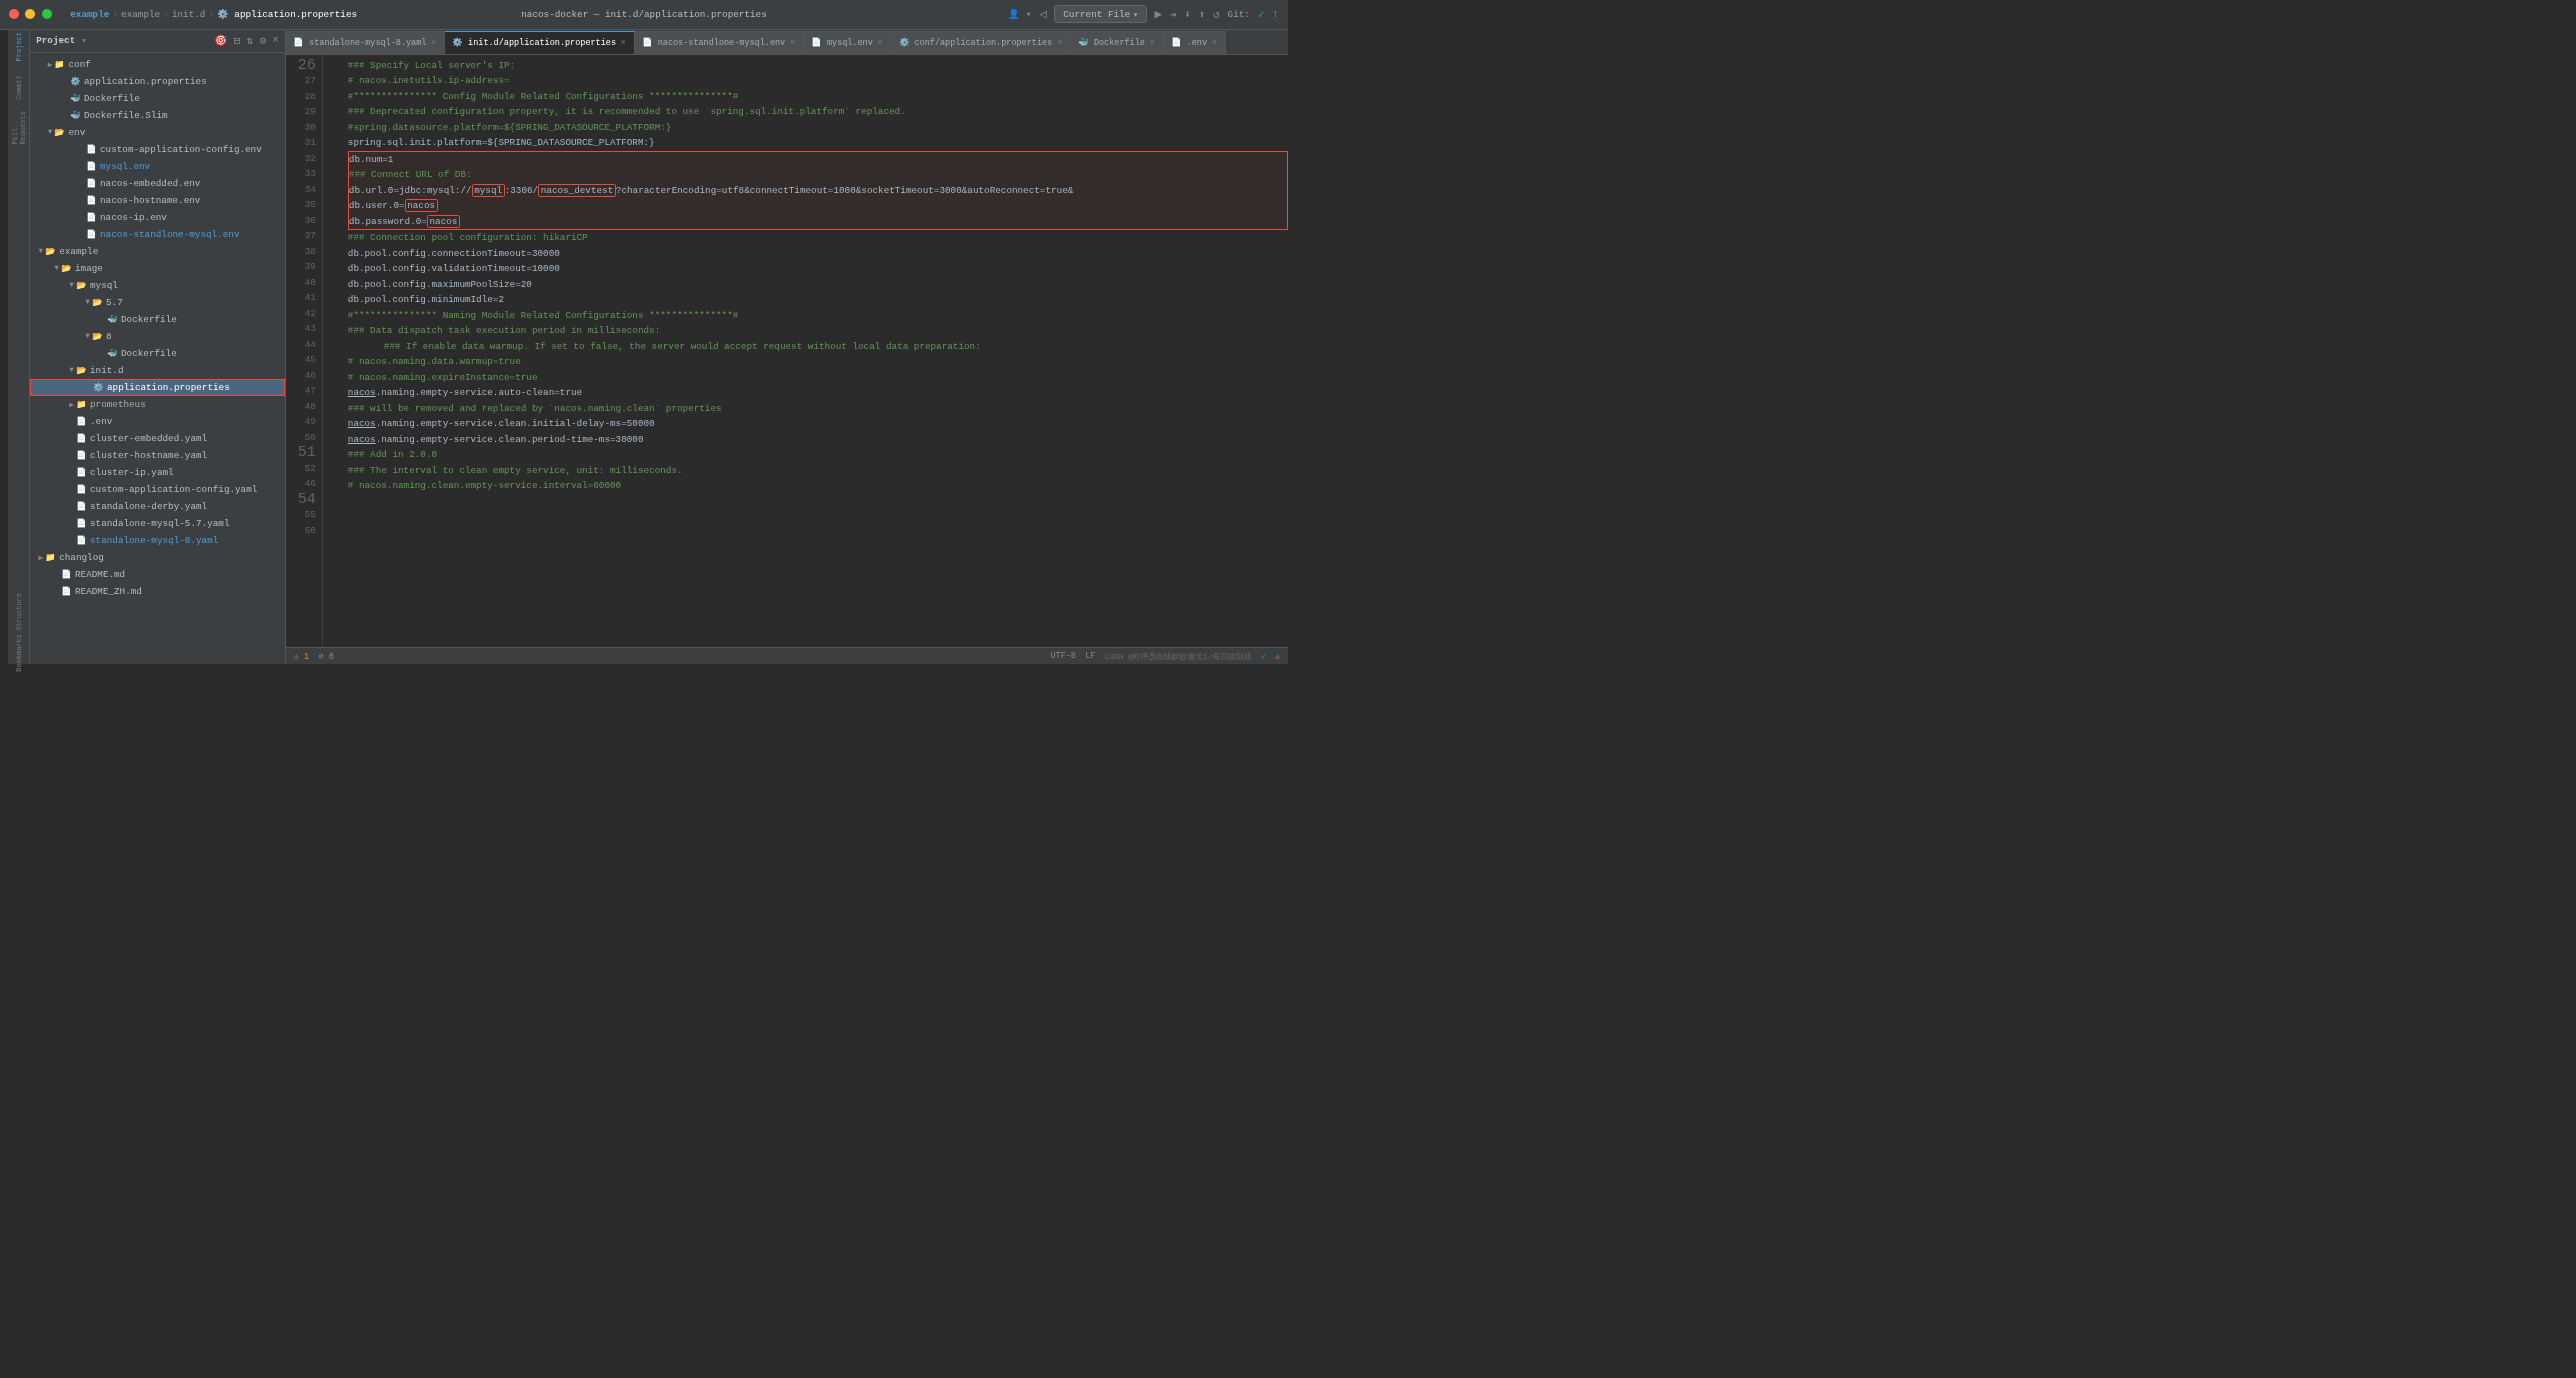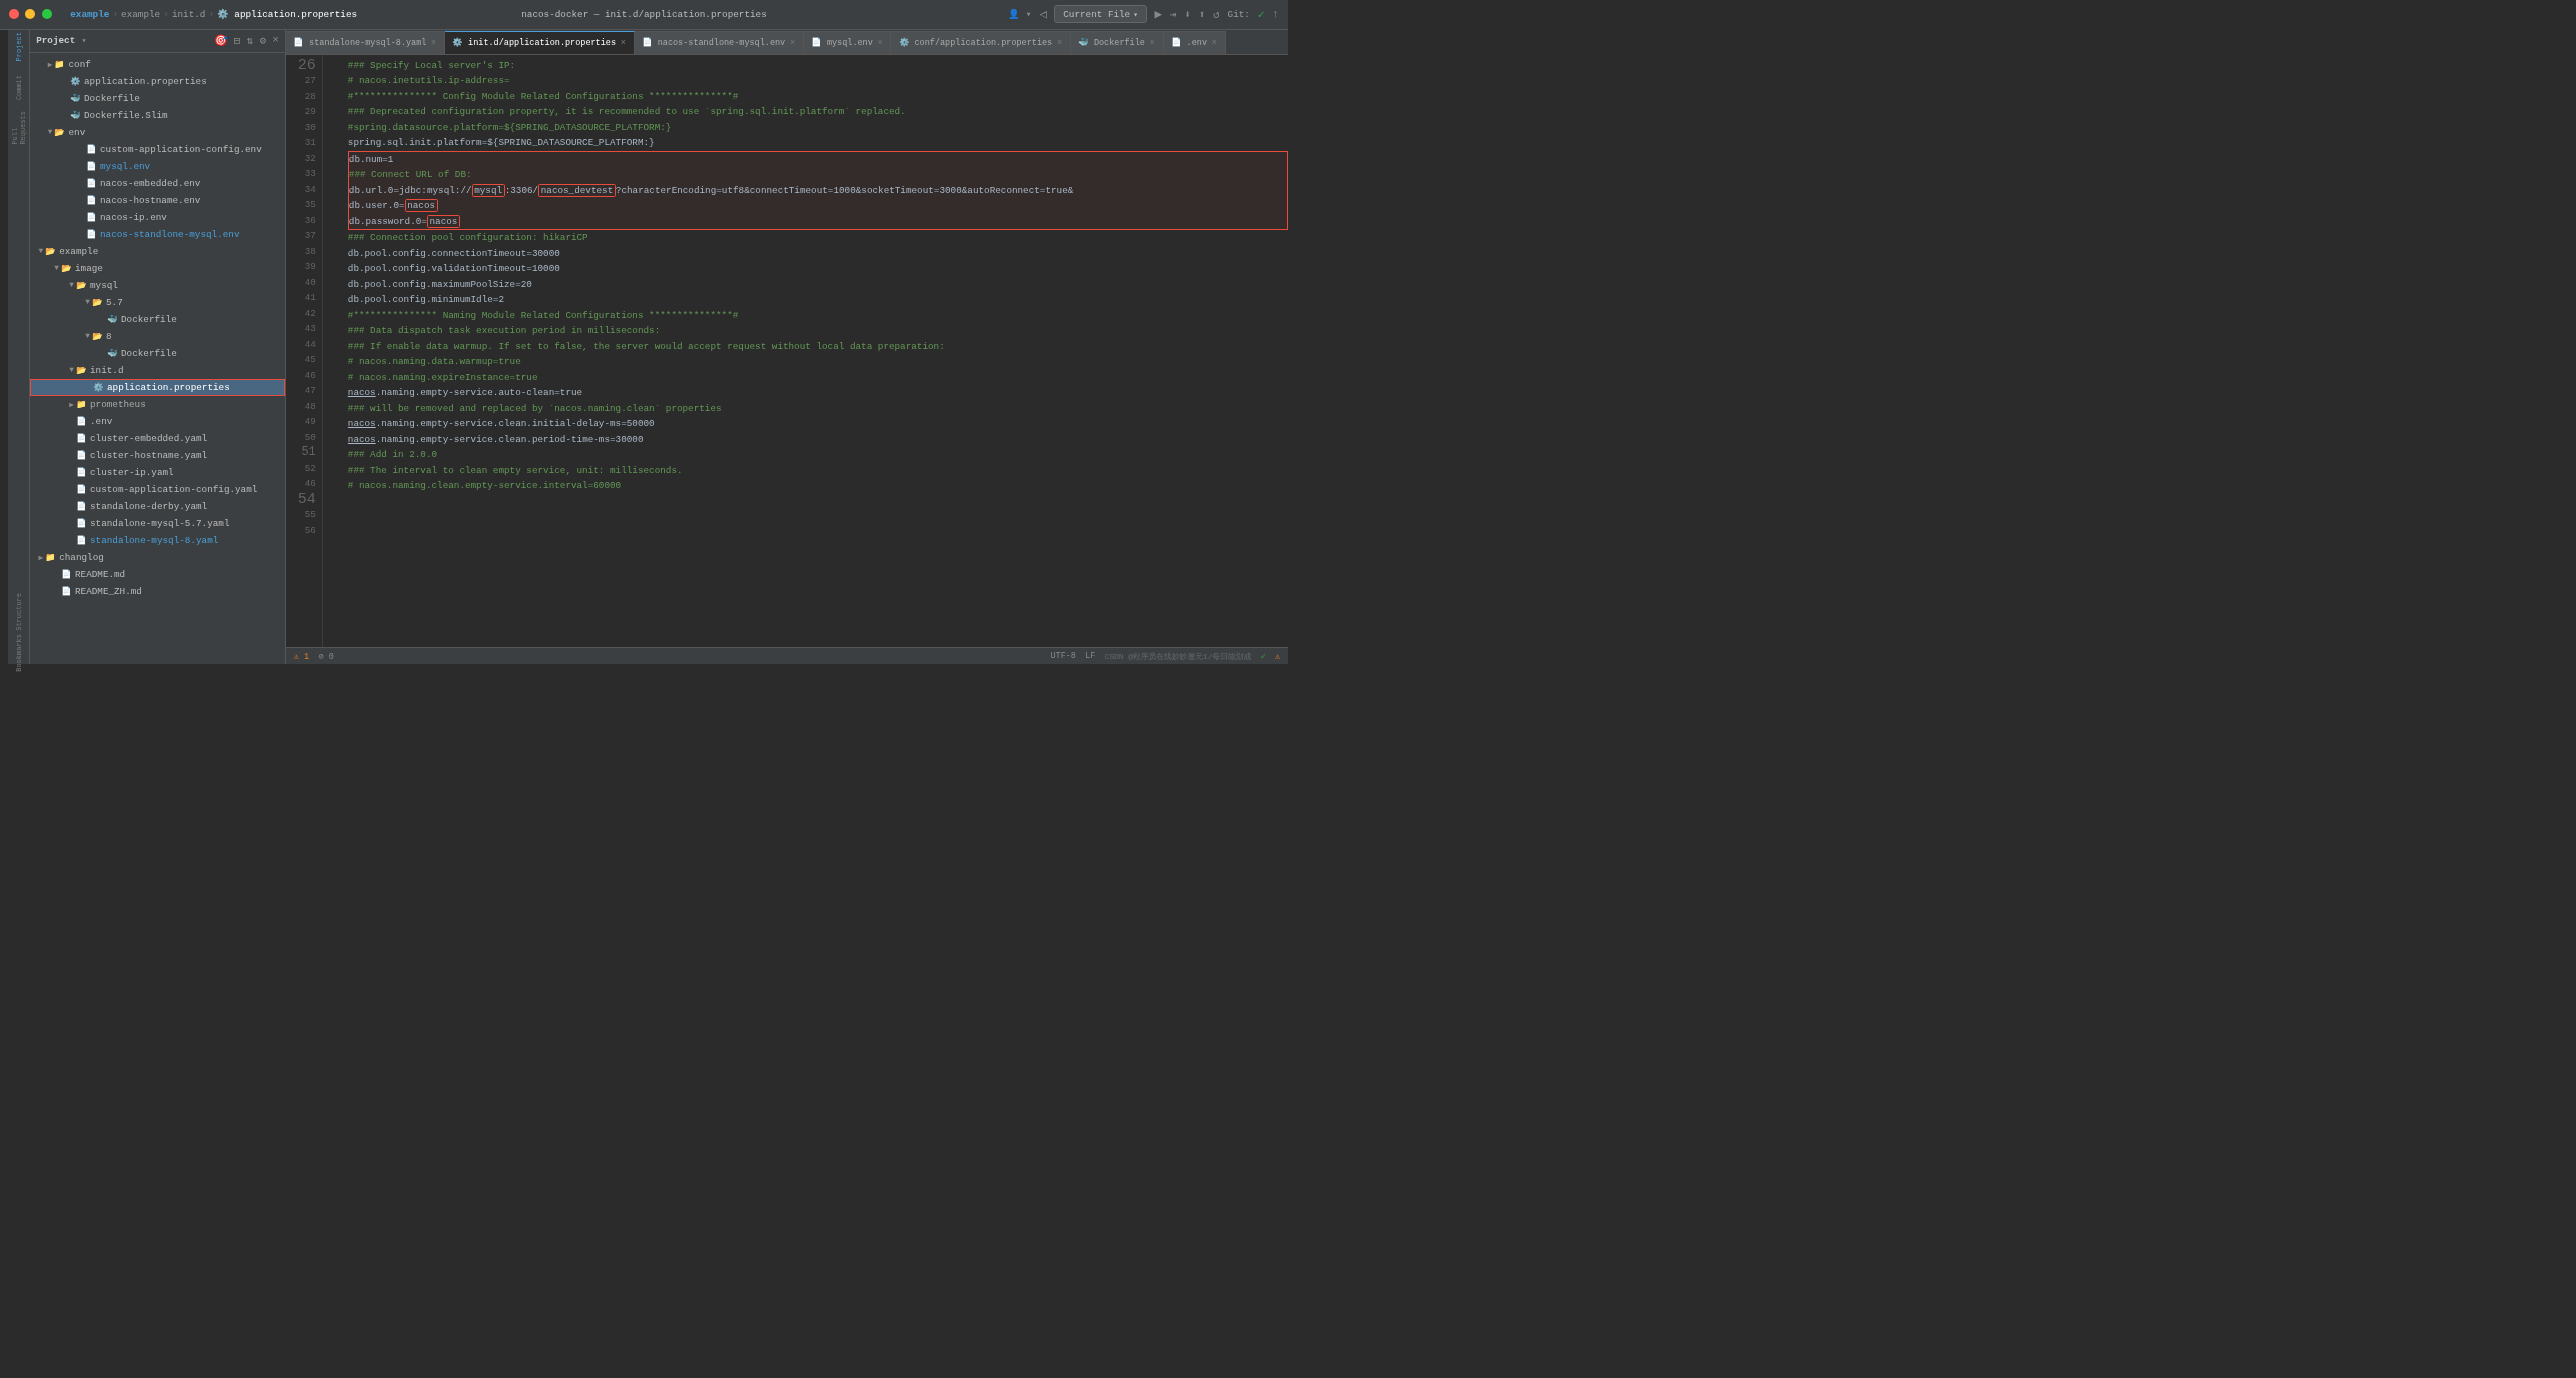--- a/index.html
+++ b/index.html
@@ -583,21 +583,21 @@
           <div style="line-height: 15.5px; font-size: 9.3px;">41</div>
           <div style="line-height: 15.5px; font-size: 9.3px;">42</div>
           <div style="line-height: 15.5px; font-size: 9.3px;">43</div>
           <div style="line-height: 15.5px; font-size: 9.3px;">44</div>
           <div style="line-height: 15.5px; font-size: 9.3px;">45</div>
           <div style="line-height: 15.5px; font-size: 9.3px;">46</div>
           <div style="line-height: 15.5px; font-size: 9.3px;">47</div>
           <div style="line-height: 15.5px; font-size: 9.3px;">48</div>
           <div style="line-height: 15.5px; font-size: 9.3px;">49</div>
           <div style="line-height: 15.5px; font-size: 9.3px;">50</div>
-          <div style="line-height: 15.5px; font-size: 12px;">51</div>
+          <div style="line-height: 15.5px; font-size: 15px;">51</div>
           <div style="line-height: 15.5px; font-size: 9.3px;">52</div>
           <div style="line-height: 15.5px; font-size: 9.3px;">46</div>
           <div style="line-height: 15.5px; font-size: 15px;">54</div>
           <div style="line-height: 15.5px; font-size: 9.3px;">55</div>
           <div style="line-height: 15.5px; font-size: 9.3px;">56</div>
         </div>
       <div class="gutter-area" id="gutter">
           <div class="gutter-line"></div>
           <div class="gutter-line"></div>
           <div class="gutter-line"></div>
@@ -642,21 +642,21 @@
           <div class="code-line" style="background: rgba(231, 76, 60, 0.05); border-left: 1.6px solid rgb(231, 76, 60); border-right: 1.6px solid rgb(231, 76, 60);"><span style="color:#a9b7c6">db.url.0=jdbc:mysql://</span><span style="color:#a9b7c6;border:0.8px solid #e74c3c;padding:0 1.6px;border-radius:1.6px">mysql</span><span style="color:#a9b7c6">:3306/</span><span style="color:#a9b7c6;border:0.8px solid #e74c3c;padding:0 1.6px;border-radius:1.6px">nacos_devtest</span><span style="color:#a9b7c6">?characterEncoding=utf8&amp;connectTimeout=1000&amp;socketTimeout=3000&amp;autoReconnect=true&amp;</span></div>
           <div class="code-line" style="background: rgba(231, 76, 60, 0.05); border-left: 1.6px solid rgb(231, 76, 60); border-right: 1.6px solid rgb(231, 76, 60);"><span style="color:#a9b7c6">db.user.0=</span><span style="color:#a9b7c6;border:0.8px solid #e74c3c;padding:0 1.6px;border-radius:1.6px">nacos</span></div>
           <div class="code-line" style="background: rgba(231, 76, 60, 0.05); border-bottom: 1.6px solid rgb(231, 76, 60); border-left: 1.6px solid rgb(231, 76, 60); border-right: 1.6px solid rgb(231, 76, 60);"><span style="color:#a9b7c6">db.password.0=</span><span style="color:#a9b7c6;border:0.8px solid #e74c3c;padding:0 1.6px;border-radius:1.6px">nacos</span></div>
           <div class="code-line" style="color: rgb(98, 151, 85);">### Connection pool configuration: hikariCP</div>
           <div class="code-line" style="color: rgb(169, 183, 198);">db.pool.config.connectionTimeout=30000</div>
           <div class="code-line" style="color: rgb(169, 183, 198);">db.pool.config.validationTimeout=10000</div>
           <div class="code-line" style="color: rgb(169, 183, 198);">db.pool.config.maximumPoolSize=20</div>
           <div class="code-line" style="color: rgb(169, 183, 198);">db.pool.config.minimumIdle=2</div>
           <div class="code-line" style="color: rgb(98, 151, 85);">#*************** Naming Module Related Configurations ***************#</div>
           <div class="code-line" style="color: rgb(98, 151, 85);">### Data dispatch task execution period in milliseconds:</div>
-          <div class="code-line" style="color: rgb(98, 151, 85);">### If enable data warmup. If set to false, the server would accept request without local data preparation:</div>
+          <div class="code-line" style="color: rgb(98, 151, 85); margin-left: 36px;">### If enable data warmup. If set to false, the server would accept request without local data preparation:</div>
           <div class="code-line" style="color: rgb(98, 151, 85);"># nacos.naming.data.warmup=true</div>
           <div class="code-line" style="color: rgb(98, 151, 85);"># nacos.naming.expireInstance=true</div>
           <div class="code-line"><span style="color:#a9b7c6"><span style="text-decoration:underline;color:#a9b7c6">nacos</span>.naming.empty-service.auto-clean=true</span></div>
           <div class="code-line" style="color: rgb(98, 151, 85);">### will be removed and replaced by `nacos.naming.clean` properties</div>
           <div class="code-line"><span style="color:#a9b7c6"><span style="text-decoration:underline;color:#a9b7c6">nacos</span>.naming.empty-service.clean.initial-delay-ms=50000</span></div>
           <div class="code-line"><span style="color:#a9b7c6"><span style="text-decoration:underline;color:#a9b7c6">nacos</span>.naming.empty-service.clean.period-time-ms=30000</span></div>
           <div class="code-line" style="color: rgb(98, 151, 85);">### Add in 2.0.0</div>
           <div class="code-line" style="color: rgb(98, 151, 85);">### The interval to clean empty service, unit: milliseconds.</div>
           <div class="code-line" style="color: rgb(98, 151, 85);"># nacos.naming.clean.empty-service.interval=60000</div>
         </div>

